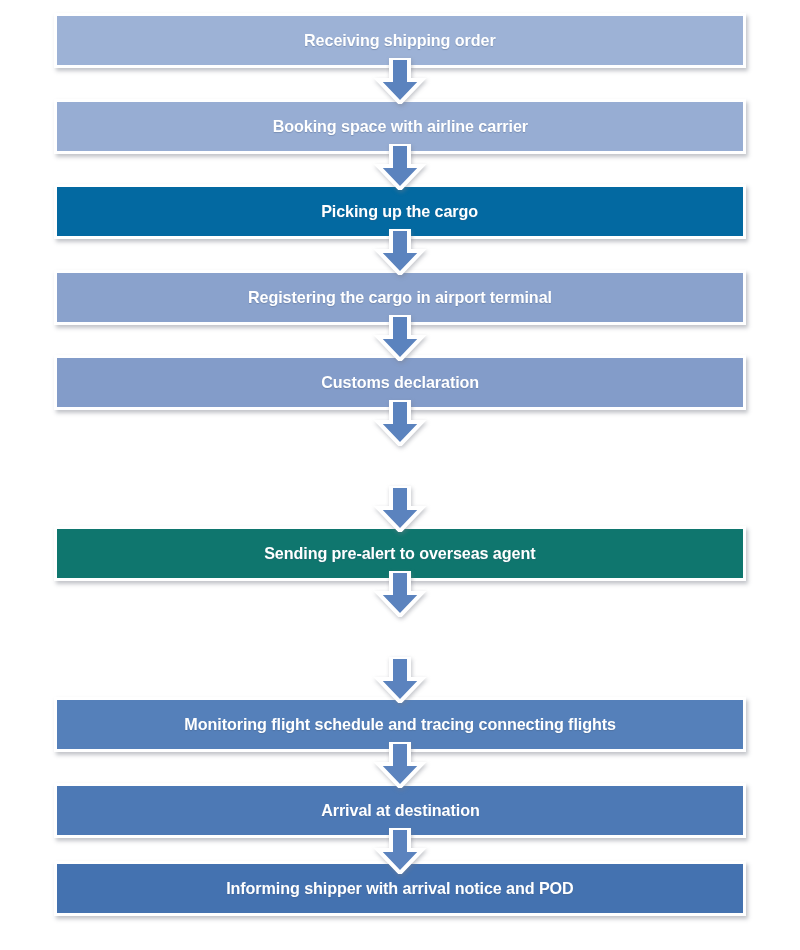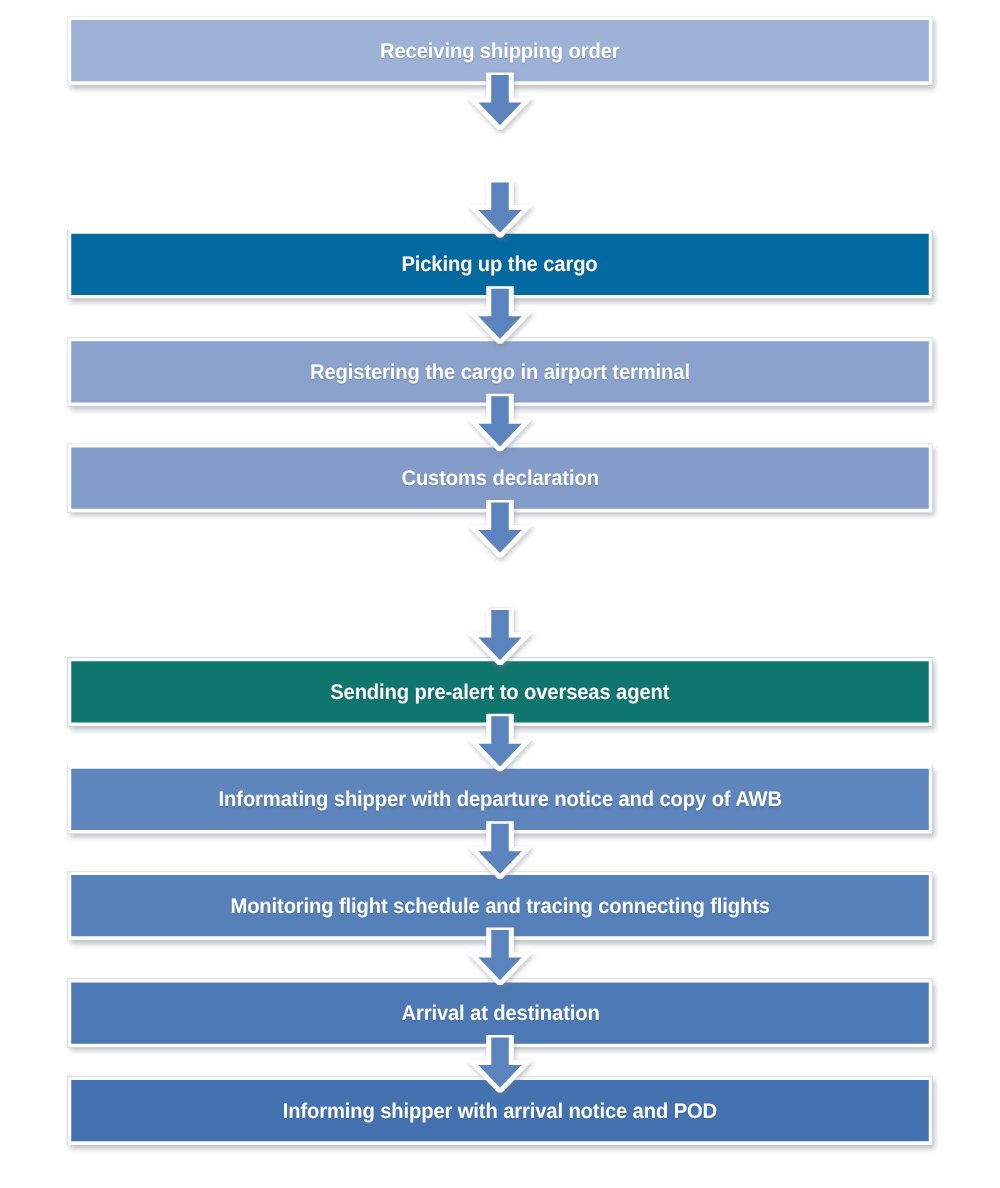--- a/index.html
+++ b/index.html
@@ -65,34 +65,34 @@
     height: 100%;
   }
 </style>
 </head>
 <body>
 
 <div id="flowchart">
     <div class="step" style="top: 13px; background: rgb(157, 178, 214);">
       <span class="step-label">Receiving shipping order</span>
     </div>
+    <div class="step" style="top: 98.5px; background: rgb(151, 173, 211);">
+      <span class="step-label">Booking space with airline carrier</span>
+    </div>
     <div class="step" style="top: 184px; background: #0369a1;">
       <span class="step-label">Picking up the cargo</span>
     </div>
     <div class="step" style="top: 355px; background: rgb(131, 156, 201);">
       <span class="step-label">Customs declaration</span>
     </div>
     <div class="step" style="top: 269.5px; background: rgb(138, 162, 204);">
       <span class="step-label">Registering the cargo in airport terminal</span>
     </div>
     <div class="step" style="top: 526px; background: #0f766e;">
       <span class="step-label">Sending pre-alert to overseas agent</span>
-    </div>
-    <div class="step" style="top: 611.5px; background: rgb(95, 133, 189);">
-      <span class="step-label">Informating shipper with departure notice and copy of AWB</span>
     </div>
     <div class="step" style="top: 697px; background: rgb(85, 128, 186);">
       <span class="step-label">Monitoring flight schedule and tracing connecting flights</span>
     </div>
     <div class="step" style="top: 782.5px; background: rgb(77, 121, 181);">
       <span class="step-label">Arrival at destination</span>
     </div>
     <div class="step" style="top: 861px; background: rgb(68, 114, 176);">
       <span class="step-label">Informing shipper with arrival notice and POD</span>
     </div>

